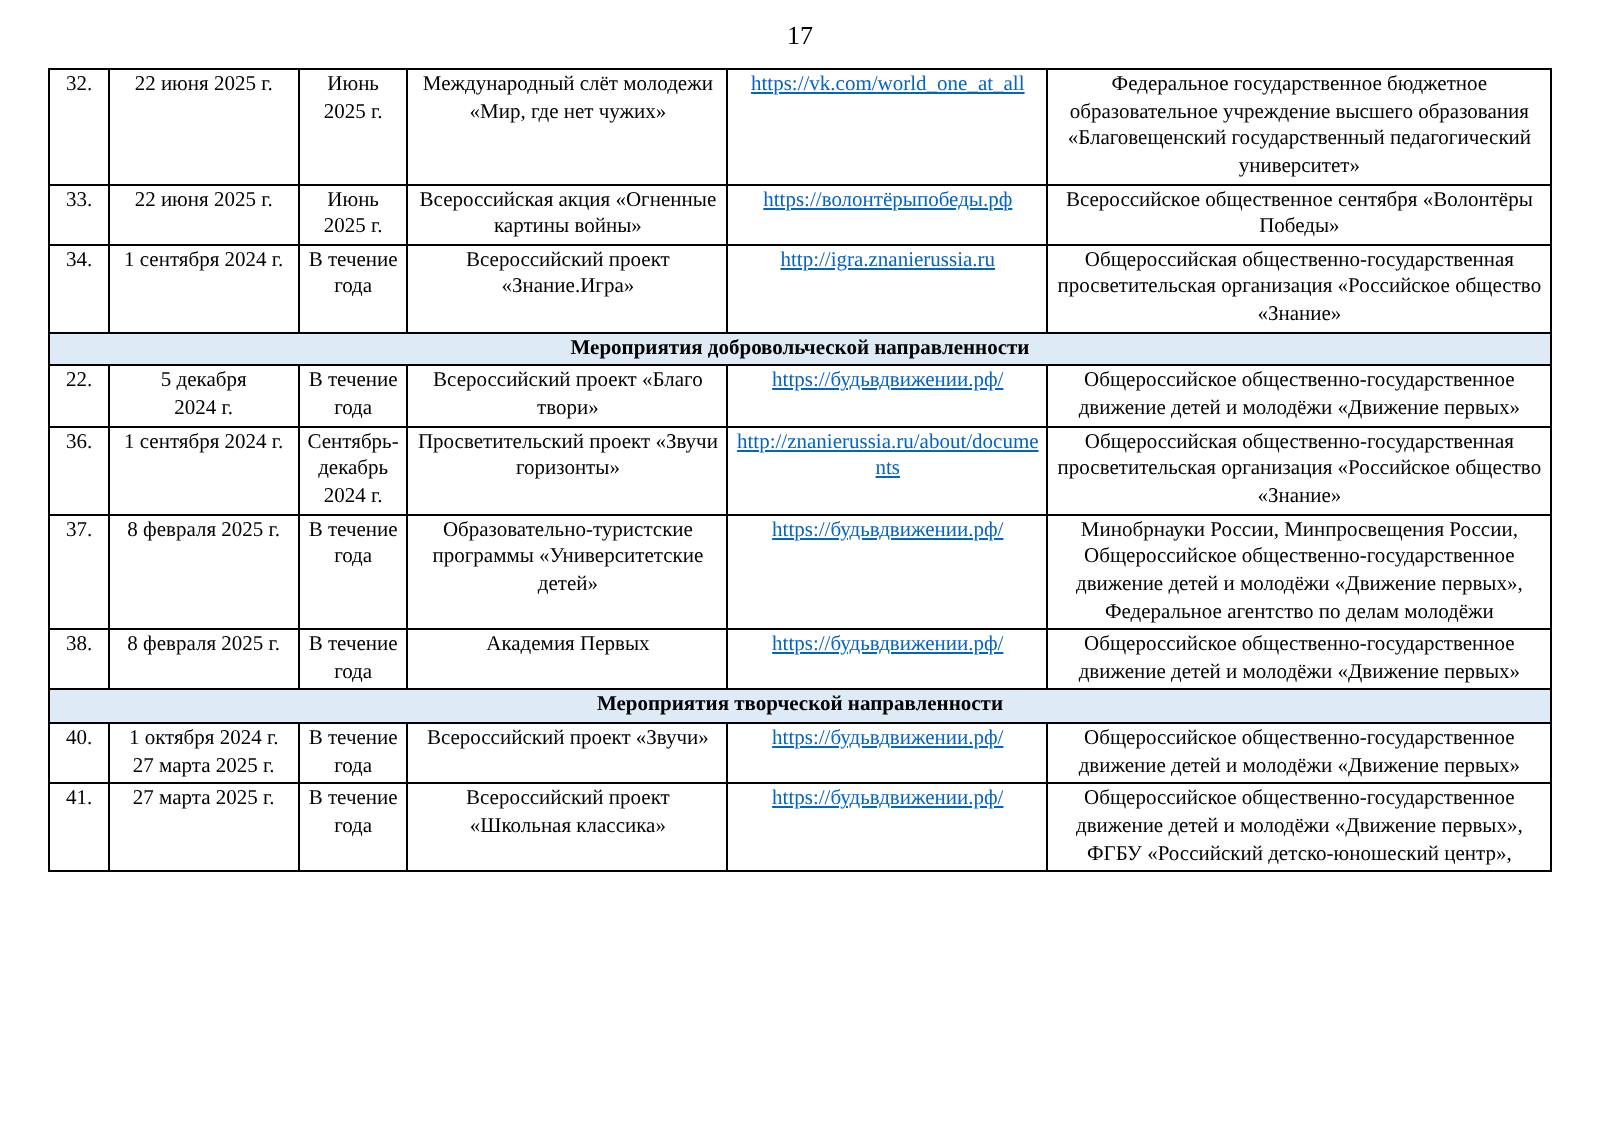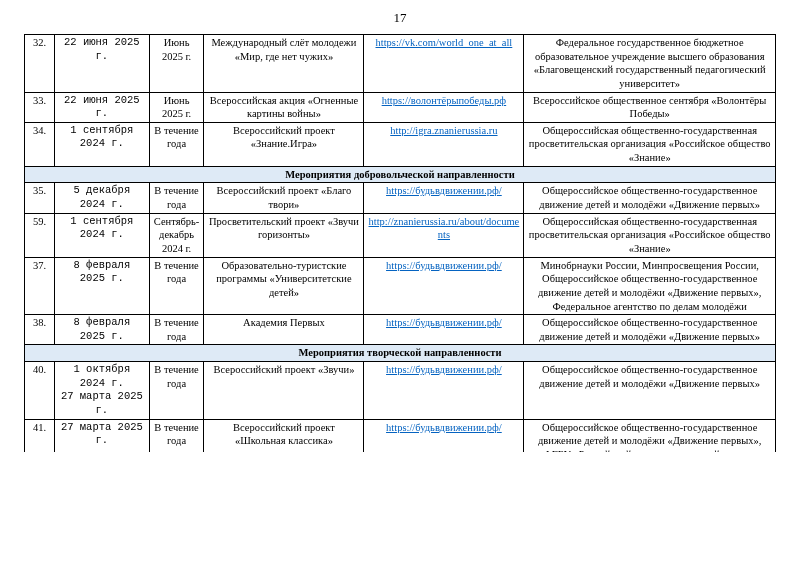--- a/index.html
+++ b/index.html
@@ -29,21 +29,21 @@
     font-size: 10.5px;
   }
   table.events td {
     border: 1px solid #000000;
     text-align: center;
     vertical-align: top;
     padding: 1px 3px;
     line-height: 1.3;
     overflow: hidden;
   }
-  td.cell-date { white-space: pre-line; font-family: Liberation Mono, monospace; }
+  td.cell-date { white-space: pre-line; }
   tr.section-row td {
     background: var(--section-bg, #DEEAF6);
     font-weight: bold;
     padding: 1px 18px;
   }
   a.link {
     color: var(--link-color, #0563C1);
     text-decoration: underline;
     word-break: break-all;
     text-align: right;
@@ -86,30 +86,30 @@
           <td class="cell-date">1 сентября 2024 г.</td>
           <td class="cell-period">В течение года</td>
           <td class="cell-name">Всероссийский проект «Знание.Игра»</td>
           <td><a class="link" href="#">http://igra.znanierussia.ru</a></td>
           <td>Общероссийская общественно-государственная просветительская организация «Российское общество «Знание»</td>
         </tr>
         <tr class="section-row">
           <td colspan="6">Мероприятия добровольческой направленности</td>
         </tr>
         <tr>
-          <td class="cell-num">35.</td>
+          <td class="cell-num">22.</td>
           <td class="cell-date">5 декабря
 2024 г.</td>
           <td class="cell-period">В течение года</td>
           <td class="cell-name">Всероссийский проект «Благо твори»</td>
           <td><a class="link" href="#">https://будьвдвижении.рф/</a></td>
           <td>Общероссийское общественно-государственное движение детей и молодёжи «Движение первых»</td>
         </tr>
         <tr>
-          <td class="cell-num">59.</td>
+          <td class="cell-num">36.</td>
           <td class="cell-date">1 сентября 2024 г.</td>
           <td class="cell-period">Сентябрь-декабрь 2024 г.</td>
           <td class="cell-name">Просветительский проект «Звучи горизонты»</td>
           <td><a class="link" href="#">http://znanierussia.ru/about/documents</a></td>
           <td>Общероссийская общественно-государственная просветительская организация «Российское общество «Знание»</td>
         </tr>
         <tr>
           <td class="cell-num">37.</td>
           <td class="cell-date">8 февраля 2025 г.</td>
           <td class="cell-period">В течение года</td>

